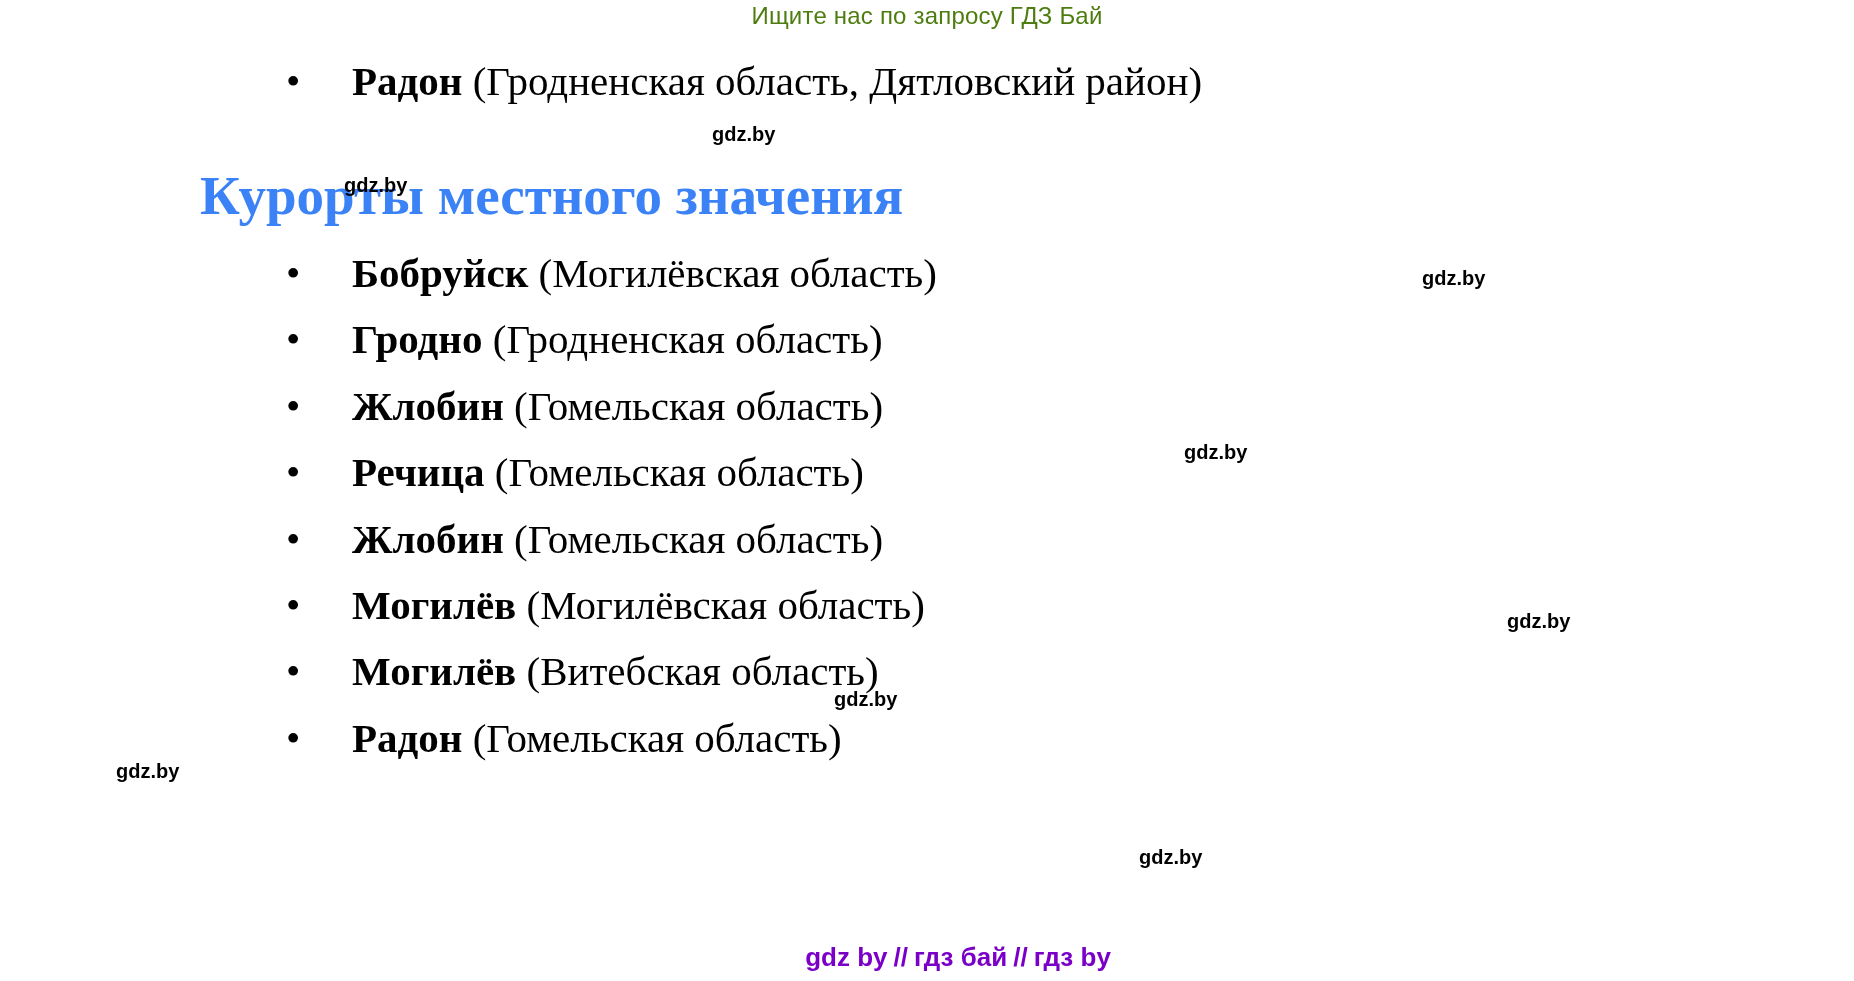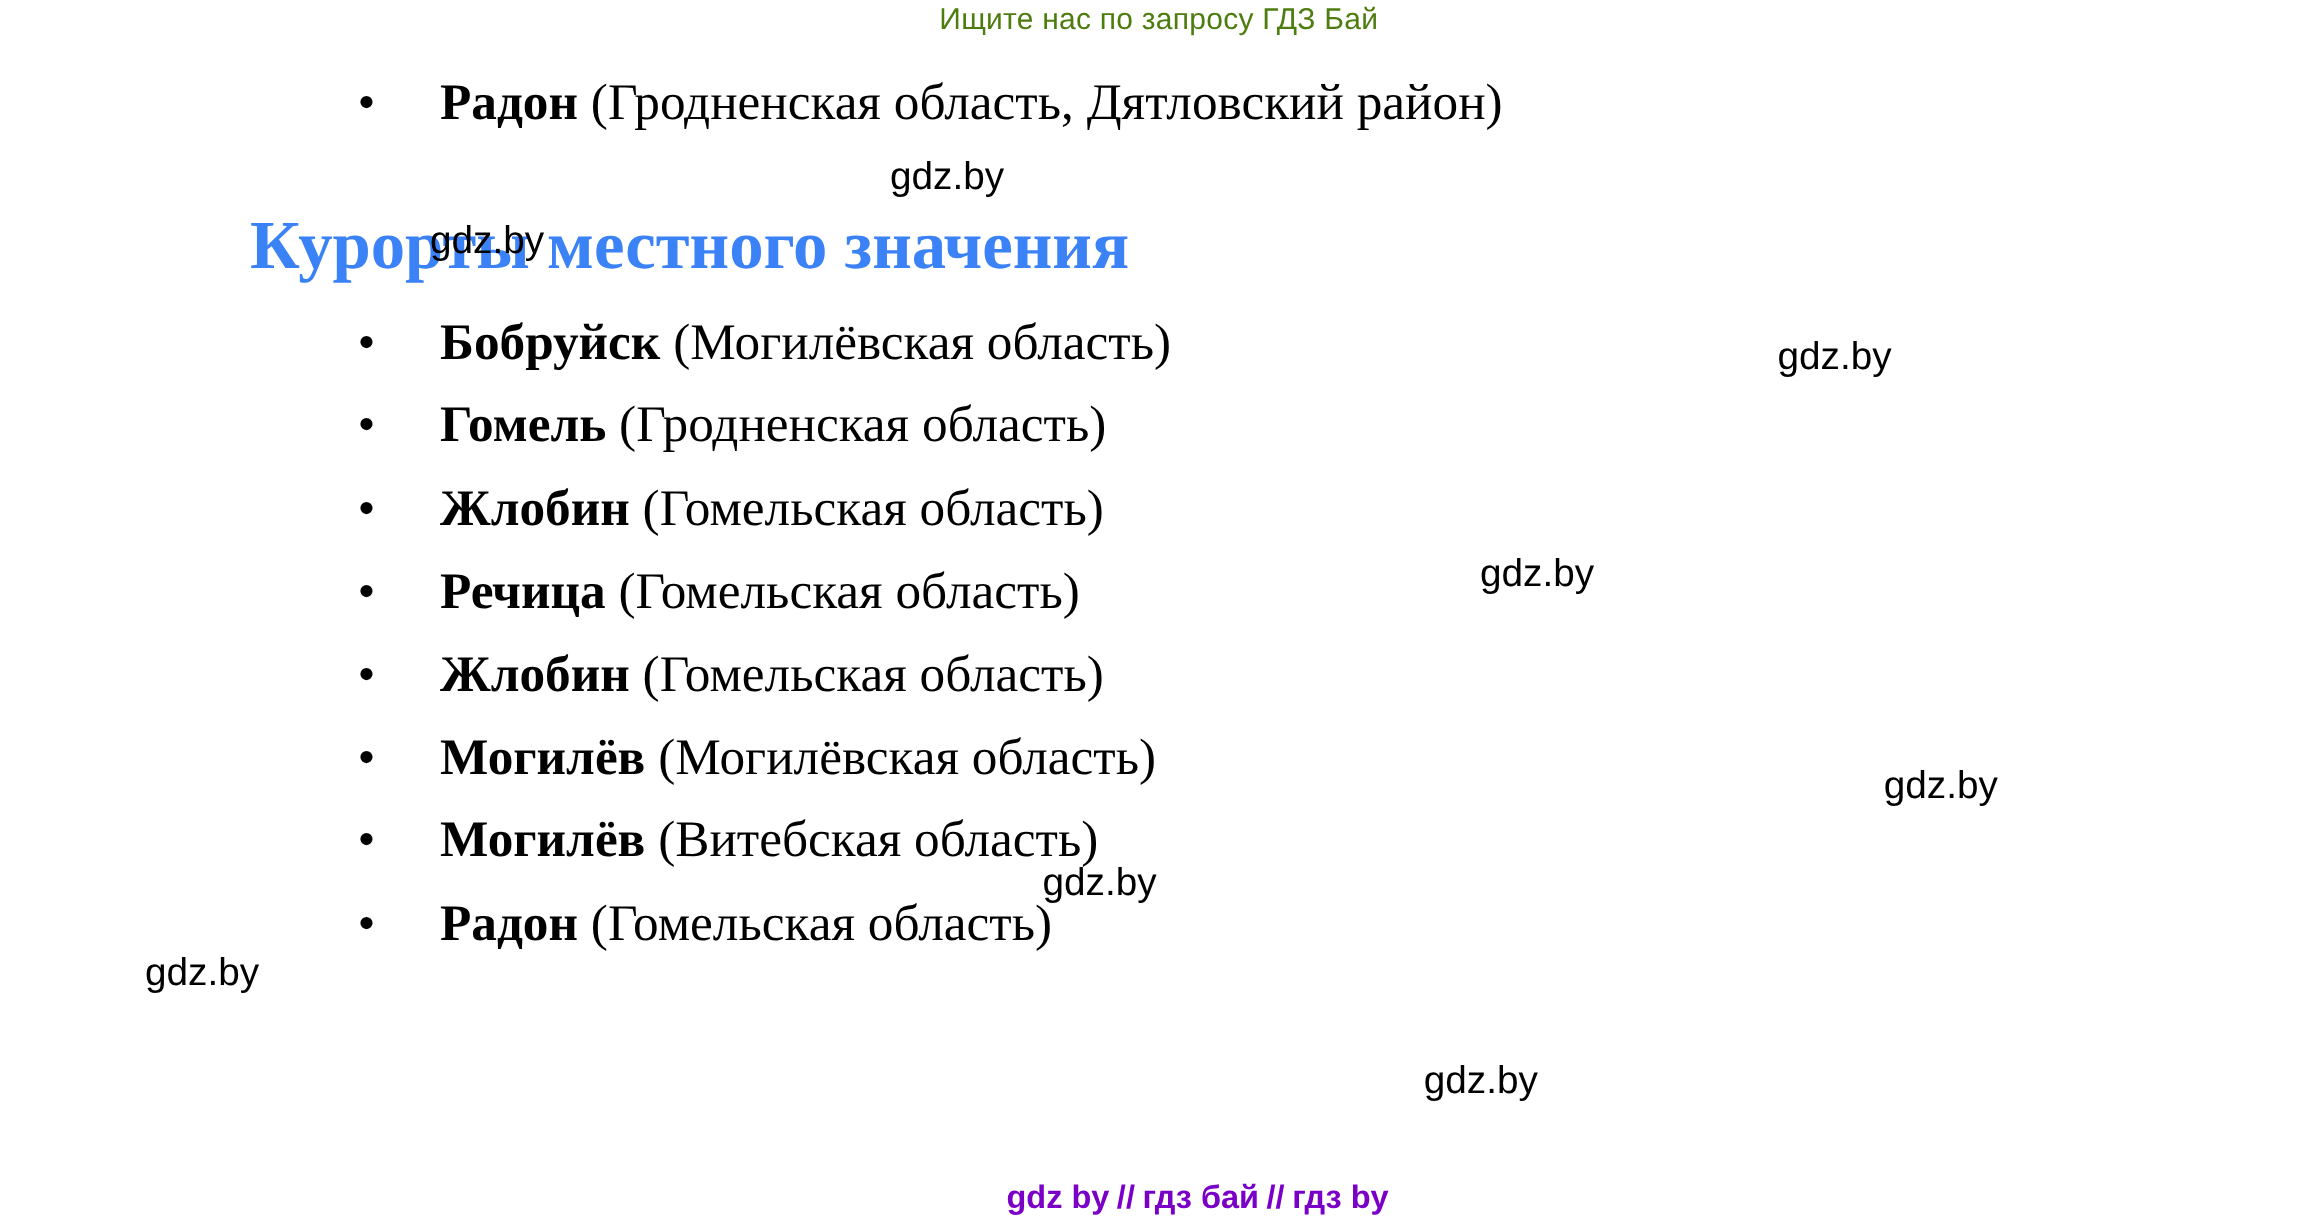--- a/index.html
+++ b/index.html
@@ -65,22 +65,23 @@
     margin: 46px 0 8px 200px;
     line-height: 1.3;
   }
   .group-second {
     margin-top: 6px;
   }
   .wm {
     position: absolute;
     color: #000000;
     font-family: "Liberation Sans", sans-serif;
-    font-size: 31px;
+    font-size: 20px;
     white-space: nowrap;
+    font-weight: bold;
   }
   .footer {
     position: absolute;
     bottom: 8px;
     left: 0;
     width: 100%;
     text-align: center;
     color: #7a00c8;
     font-family: "Liberation Sans", sans-serif;
     font-size: 26px;
@@ -108,21 +109,21 @@
       </li>
     </ul>
 
     <div class="section-heading">Курорты местного значения</div>
 
     <ul class="bullets group-second">
       <li>
         <span class="dot">•</span><b>Бобруйск</b><span> (Могилёвская область)</span>
       </li>
       <li>
-        <span class="dot">•</span><b>Гомель</b><span> (Гродненская область)</span>
+        <span class="dot">•</span><b>Гродно</b><span> (Гродненская область)</span>
       </li>
       <li>
         <span class="dot">•</span><b>Жлобин</b><span> (Гомельская область)</span>
       </li>
       <li>
         <span class="dot">•</span><b>Речица</b><span> (Гомельская область)</span>
       </li>
       <li>
         <span class="dot">•</span><b>Жлобин</b><span> (Гомельская область)</span>
       </li>

